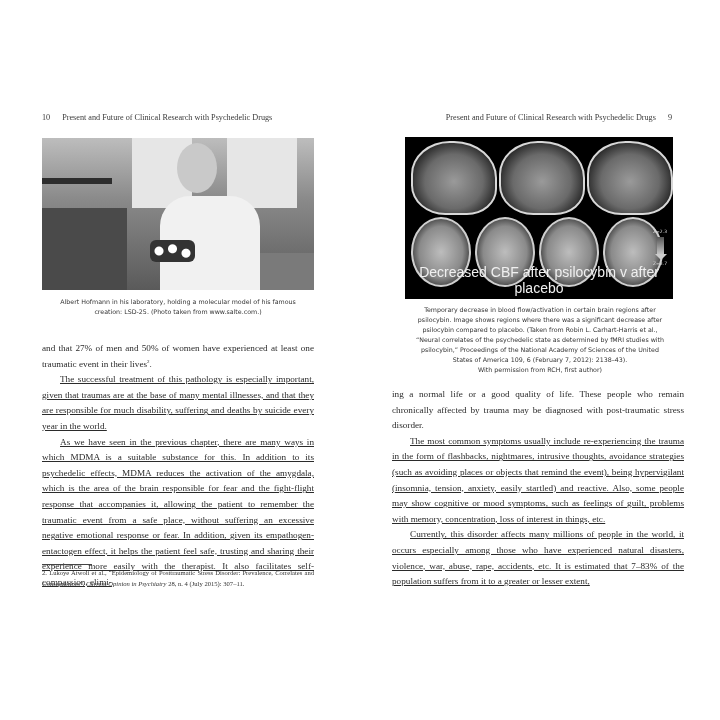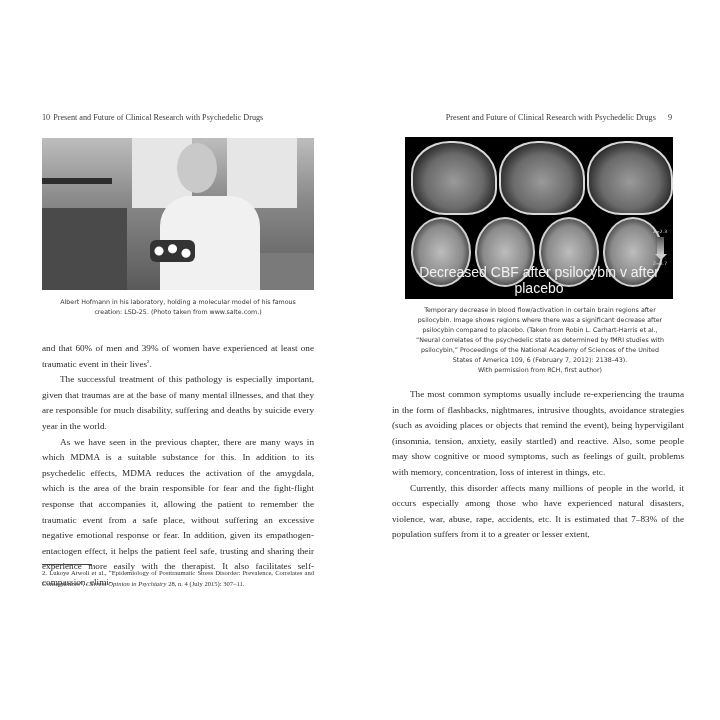--- a/index.html
+++ b/index.html
@@ -2,21 +2,21 @@
 <html><head>
 <meta charset="utf-8">
 <style>
   html, body { margin:0; padding:0; }
   body { width:720px; height:720px; background:#ffffff; position:relative; overflow:hidden; font-family:"Liberation Serif", serif; color:#2a2a2a; }
   .page { position:absolute; top:0; height:720px; }
   .page.left { left:0; width:360px; }
   .page.right { left:352px; width:360px; }
   .running-head { position:absolute; top:113px; font-size:8.2px; color:#3a3a3a; white-space:nowrap; }
   .left .running-head { left:42px; }
-  .left .running-head .num { margin-right:3px; }
+  .left .running-head .num { margin-right:12px; }
   .right .running-head { right:40px; }
   .right .running-head .num { margin-left:12px; }
 
   .photo { position:absolute; left:42px; top:138px; width:272px; height:152px; background:linear-gradient(180deg,#bdbdbd 0%,#8a8a8a 40%,#5a5a5a 100%); overflow:hidden; }
   .photo .window { position:absolute; top:0; height:70px; background:#e6e6e6; }
   .photo .shelf { position:absolute; left:0; top:70px; width:85px; height:82px; background:#4a4a4a; }
   .photo .shelf2 { position:absolute; left:0; top:40px; width:70px; height:6px; background:#2d2d2d; }
   .photo .coat { position:absolute; left:118px; top:58px; width:100px; height:94px; background:#f1f1f1; border-radius:30px 30px 0 0; }
   .photo .head { position:absolute; left:135px; top:5px; width:40px; height:50px; background:#c9c9c9; border-radius:50%; }
   .photo .model { position:absolute; left:108px; top:102px; width:45px; height:22px; background:radial-gradient(circle at 20% 50%, #fff 4px, transparent 5px), radial-gradient(circle at 50% 40%, #fff 4px, transparent 5px), radial-gradient(circle at 80% 60%, #fff 4px, transparent 5px), #333; border-radius:6px; }
@@ -31,21 +31,21 @@
   .brain .ax { position:absolute; top:80px; width:56px; height:66px; border-radius:50%; background:radial-gradient(ellipse at 50% 50%, #bdbdbd 0%, #8a8a8a 55%, #3a3a3a 78%); border:2px solid #cfcfcf; }
   .brain .scale-hi, .brain .scale-lo { position:absolute; right:6px; font-family:"DejaVu Sans", sans-serif; font-size:4.5px; color:#ddd; }
   .brain .scale-hi { top:92px; }
   .brain .scale-lo { top:124px; }
   .brain .arrow { position:absolute; right:9px; top:100px; width:7px; height:18px; background:linear-gradient(180deg,#555,#ccc); }
   .brain .arrow-head { position:absolute; right:6px; top:117px; width:0; height:0; border-left:6.5px solid transparent; border-right:6.5px solid transparent; border-top:6px solid #ccc; }
   .brain .img-title { position:absolute; left:0; bottom:3px; width:100%; text-align:center; font-family:Liberation Sans, sans-serif; font-size:14px; color:#f0f0f0;margin-top:32px; }
 
   .body-text { position:absolute; font-size:9.2px; line-height:15.6px; text-align:justify; color:#2b2b2b; }
   .body-text p { margin:0; }
-  .body-text p.indent { text-indent:18px; }
+  .body-text p.indent { text-indent:18px;text-decoration:underline; }
   .left .body-text { left:42px; top:341px; width:272px; }
   sup { font-size:5px; line-height:0; vertical-align:super; }
 
   .fn-rule { position:absolute; left:42px; top:564px; width:50px; height:0; border-top:0.8px solid #444; }
   .footnote { position:absolute; left:42px; top:568px; width:272px; font-size:6.6px; line-height:10.5px; text-align:justify; color:#333; }
   .footnote i { font-style:italic; }
 </style>
 </head>
 <body>
 
@@ -63,21 +63,21 @@
     <div class="coat"></div>
     <div class="head"></div>
     <div class="model"></div>
   </div>
   <div class="caption c1">
     <div>Albert Hofmann in his laboratory, holding a molecular model of his famous</div>
     <div>creation: LSD-25. (Photo taken from www.salte.com.)</div>
   </div>
 
   <div class="body-text">
-    <p><span>and that 60% of men and 39% of women have experienced at least one traumatic event in their lives</span><sup>2</sup><span>.</span></p>
+    <p><span>and that 27% of men and 50% of women have experienced at least one traumatic event in their lives</span><sup>2</sup><span>.</span></p>
     <p class="indent">The successful treatment of this pathology is especially important, given that traumas are at the base of many mental illnesses, and that they are responsible for much disability, suffering and deaths by suicide every year in the world.</p>
     <p class="indent">As we have seen in the previous chapter, there are many ways in which MDMA is a suitable substance for this. In addition to its psychedelic effects, MDMA reduces the activation of the amygdala, which is the area of the brain responsible for fear and the fight-flight response that accompanies it, allowing the patient to remember the traumatic event from a safe place, without suffering an excessive negative emotional response or fear. In addition, given its empathogen-entactogen effect, it helps the patient feel safe, trusting and sharing their experience more easily with the therapist. It also facilitates self-compassion, elimi-</p>
   </div>
 
   <div class="fn-rule"></div>
   <div class="footnote"><span>2. Lukoye Atwoli et al., “Epidemiology of Posttraumatic Stress Disorder: Prevalence, Correlates and Consequences”, </span><i>Current Opinion in Psychiatry</i><span> 28, n. 4 (July 2015): 307–11.</span></div>
 </div>
 
 <div class="page right">
   <div class="running-head">
@@ -104,15 +104,16 @@
   <div>Temporary decrease in blood flow/activation in certain brain regions after</div>
   <div>psilocybin. Image shows regions where there was a significant decrease after</div>
   <div>psilocybin compared to placebo. (Taken from Robin L. Carhart-Harris et al.,</div>
   <div>“Neural correlates of the psychedelic state as determined by fMRI studies with</div>
   <div>psilocybin,” Proceedings of the National Academy of Sciences of the United</div>
   <div>States of America 109, 6 (February 7, 2012): 2138–43).</div>
   <div>With permission from RCH, first author)</div>
 </div>
 
 <div class="body-text" style="left:392px;top:387px;width:292px;">
+  <p>ing a normal life or a good quality of life. These people who remain chronically affected by trauma may be diagnosed with post-traumatic stress disorder.</p>
   <p class="indent">The most common symptoms usually include re-experiencing the trauma in the form of flashbacks, nightmares, intrusive thoughts, avoidance strategies (such as avoiding places or objects that remind the event), being hypervigilant (insomnia, tension, anxiety, easily startled) and reactive. Also, some people may show cognitive or mood symptoms, such as feelings of guilt, problems with memory, concentration, loss of interest in things, etc.</p>
   <p class="indent">Currently, this disorder affects many millions of people in the world, it occurs especially among those who have experienced natural disasters, violence, war, abuse, rape, accidents, etc. It is estimated that 7–83% of the population suffers from it to a greater or lesser extent,</p>
 </div>
 
 </body></html>

